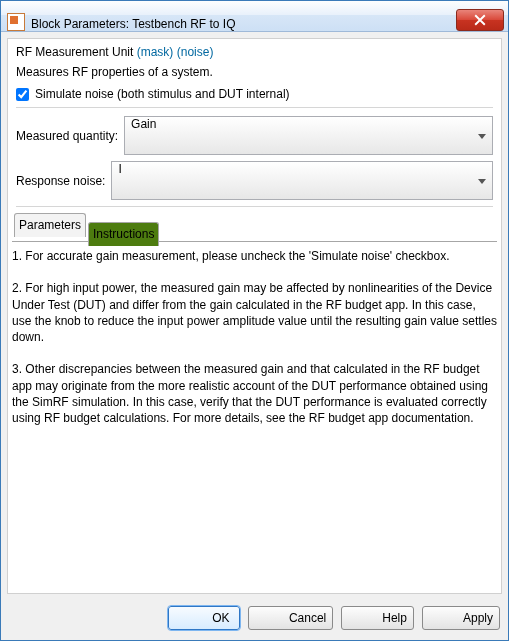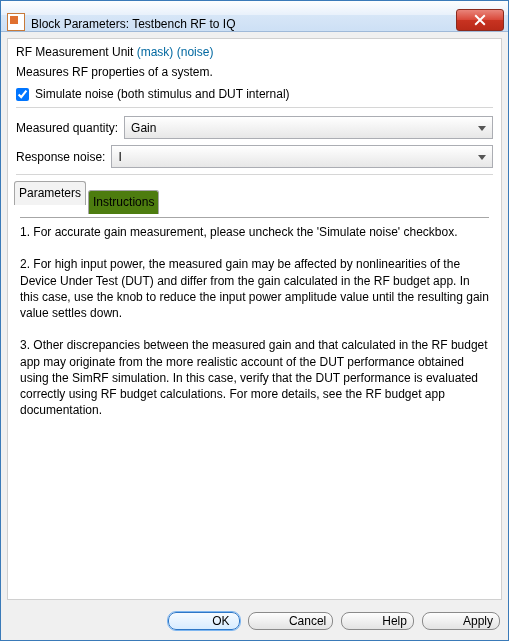--- a/index.html
+++ b/index.html
@@ -11,30 +11,30 @@
   .titlebar .close{width:46px;height:20px;margin:0 4px 0 0;border:1px solid #8a2a1d;border-radius:3px;background:linear-gradient(to bottom,#e9847a 0%,#d9493a 49%,#c83321 50%,#b92a19 100%);display:flex;align-items:center;justify-content:center;cursor:default;}
   .titlebar .close svg{width:12px;height:12px;}
   .client{flex:1;background:#fff;margin:6px;border:1px solid #d0d0d0;display:flex;flex-direction:column;box-sizing:border-box;}
   .section{padding:6px 8px 0 8px;}
   .mask-header{color:#000;margin-bottom:6px;}
   .mask-header .link{color:#0369a1;cursor:pointer;}
   .desc{margin:0 0 8px 0;}
   .row{display:flex;align-items:center;margin:4px 0;}
   .row label{margin-right:6px;white-space:nowrap;}
   .checkbox{width:13px;height:13px;margin:0 6px 0 0;}
-  .dropdown{flex:1;height:21px;border:1px solid #abadb3;background:linear-gradient(to bottom,#ffffff,#e7e7e7);display:flex;align-items:center;padding:0 18px 0 6px;position:relative;font-size:12px;}
+  .dropdown{flex:1;height:21px;border:1px solid #abadb3;background:linear-gradient(to bottom,#ffffff,#e7e7e7);display:flex;align-items:flex-start;padding:0 18px 16px 6px;position:relative;font-size:12px;}
   .dropdown:after{content:"";position:absolute;right:6px;top:50%;margin-top:-2px;border-left:4px solid transparent;border-right:4px solid transparent;border-top:5px solid #555;}
   hr.sep{border:none;border-top:1px solid #d6d6d6;margin:6px 0 0 0;}
   .tabs{display:flex;margin:6px 0 0 6px;}
   .tab{border:1px solid #a6a6a6;border-bottom:none;background:#f3f3f3;padding:4px 4px;margin-right:2px;border-radius:3px 3px 0 0;cursor:default;font-size:12px;}
   .tab.active{background:#4d7c0f;position:relative;top:9px;padding-bottom:5px;}
-  .tab-body{flex:1;border-top:1px solid #a6a6a6;margin:12px;background:#fff;padding:6px 0;overflow:auto;font-size:12px;line-height:1.35;}
+  .tab-body{flex:1;border-top:1px solid #a6a6a6;margin:4px;background:#fff;padding:6px 0;overflow:auto;font-size:12px;line-height:1.35;}
   .tab-body div{margin:0;}
   .footer{padding:6px 8px 10px 8px;display:flex;justify-content:flex-end;gap:8px;background:#f0f0f0;}
-  .btn{min-width:72px;height:18px;border:1px solid #8a8a8a;border-radius:8px;background:linear-gradient(to bottom,#fdfdfd,#e3e3e3);font-size:12px;cursor:default;padding-left:40px;}
+  .btn{min-width:72px;height:24px;border:1px solid #8a8a8a;border-radius:3px;background:linear-gradient(to bottom,#fdfdfd,#e3e3e3);font-size:12px;cursor:default;padding-left:40px;}
   .btn.primary{border:1px solid #2f77c6;outline:1px solid #7eb6f0;background:linear-gradient(to bottom,#f7fbff,#d8ecff);}
 </style>
 </head>
 <body>
 
 <div class="window">
   <div class="titlebar">
     <span class="app-icon"></span>
     <span class="title">Block Parameters: Testbench RF to IQ</span>
     <span class="close">

